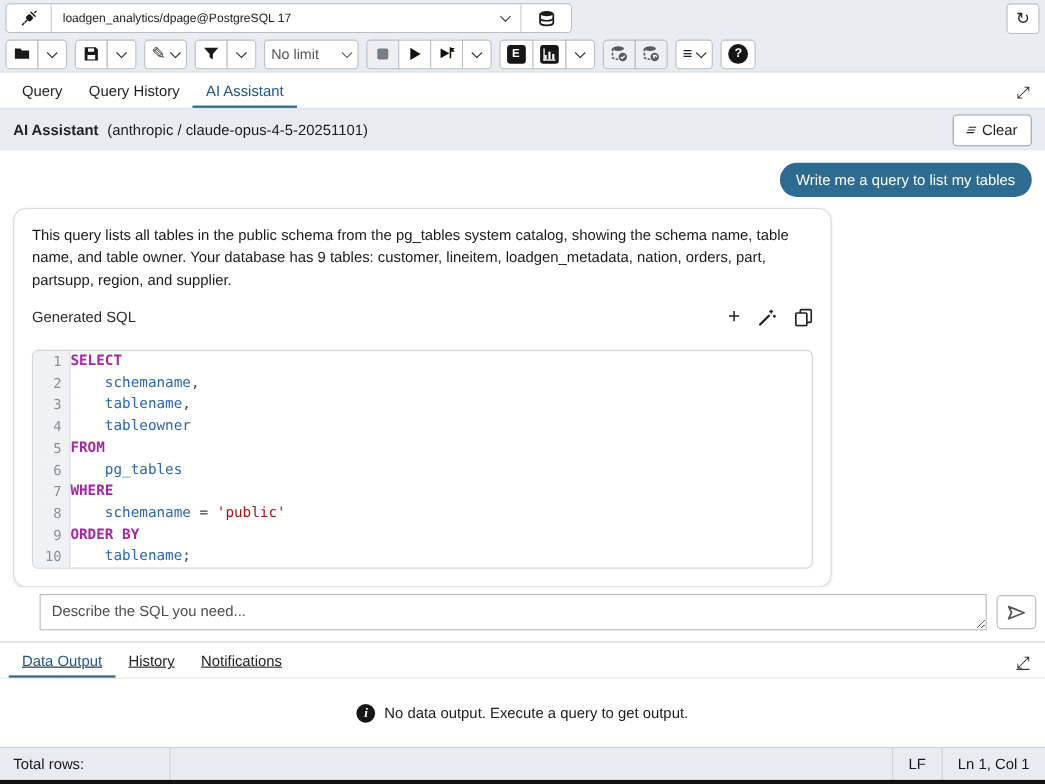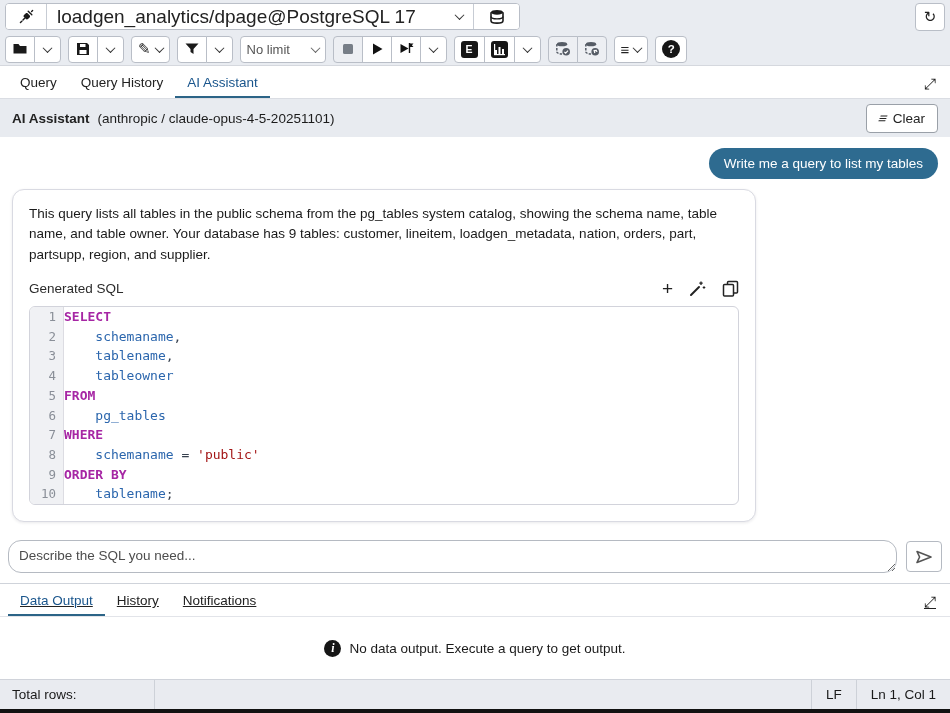--- a/index.html
+++ b/index.html
@@ -15,21 +15,21 @@
     display:flex; align-items:center; padding:0 5px; gap:6px;
   }
   .conn-group {
     display:flex; height:27px; background:#fff;
     border:1px solid #b9bec7; border-radius:4px; overflow:hidden;
     width:515px;
   }
   .conn-cell { display:flex; align-items:center; justify-content:center; background:#fff; border:none; cursor:pointer; }
   .conn-cell + .conn-cell { border-left:1px solid #c7ccd4; }
   .conn-plug { width:40px; }
-  .conn-select { flex:1; justify-content:space-between; padding:0 10px; font-size:19px; color:#222; }
+  .conn-select { flex:1; justify-content:space-between; padding:0 10px; font-size:11px; color:#222; }
   .conn-db { width:46px; }
   .spacer { flex:1; }
   .round-btn {
     height:28px; min-width:30px; background:#fff; border:1px solid #b9bec7;
     border-radius:4px; display:flex; align-items:center; justify-content:center;
     cursor:pointer; font-size:15px; color:#222; padding:0 6px;
   }
   
   .toolbar {
     height:33px; background:#e9ecf1; flex:0 0 auto;
@@ -97,43 +97,43 @@
     align-self:flex-end; background:#2e6b90; color:#fff; font-size:13.5px;
     padding:8px 15px; border-radius:17px; margin-bottom:10px; cursor:default;
   }
   .card {
     align-self:flex-start; width:744px; background:#fff;
     border:1px solid #d9dae2; border-radius:12px;
     box-shadow:0 1px 3px rgba(40,40,60,.10);
     padding:14px 16px 16px;
   }
   .card p { font-size:13.5px; line-height:1.5; color:#1a1a1a; }
-  .gen-row { display:flex; align-items:center; margin-top:14px; margin-bottom:8px;justify-content:flex-end; }
+  .gen-row { display:flex; align-items:center; margin-top:14px; margin-bottom:20px;justify-content:flex-end; }
   .gen-label { font-size:13.5px; color:#2b2b2b; }
   .gen-icons { margin-left:auto; display:flex; align-items:center; gap:16px; }
   .gicon { background:none; border:none; cursor:pointer; font-size:19px; color:#222; line-height:1; display:flex; align-items:center; }
   
   .sql-box { border:1px solid #d2d3db; border-radius:6px; overflow:hidden; background:#fff; }
   .code-line { display:flex; height:19.7px; font-family:"DejaVu Sans Mono","Liberation Mono",monospace; font-size:13px; align-items:center; }
   .gutter-num {
     flex:0 0 34px; background:#f0f1f4; border-right:1px solid #dcdce2;
     color:#8a8f98; text-align:right; padding-right:7px; font-size:12.5px;
     align-self:stretch; display:flex; align-items:center; justify-content:flex-end;
   }
   .code-text { white-space:pre; }
   .tok-k { color:#a626a4; font-weight:bold; }
   .tok-i { color:#2b66ad; }
   .tok-s { color:#a31515; }
   .tok-p { color:#37414f; }
   
   .input-row { flex:0 0 auto; background:#fff; display:flex; align-items:center; padding:6px 8px 10px; gap:9px; }
   .prompt-input {
-    flex:1; height:33px; border:1px solid #b5bac2; border-radius:13px;
+    flex:1; height:33px; border:1px solid #b5bac2; border-radius:0;
     font-family:"Liberation Sans","DejaVu Sans",sans-serif; font-size:13.5px;
-    padding:7px 10px; color:#222; resize:both;
+    padding:7px 10px; color:#222; resize:both;margin-left:28px;
   }
   .prompt-input::placeholder { color:#4d4d4d; opacity:1; }
   .send-btn {
     height:31px; width:36px; background:#fff; border:1px solid #b5bac2; border-radius:4px;
     display:flex; align-items:center; justify-content:center; cursor:pointer;
   }
   
   .output-panel { flex:0 0 96px; background:#fff; border-top:1px solid #cfd3da; display:flex; flex-direction:column; }
   .out-tabs { height:33px; display:flex; align-items:flex-end; padding:0 8px; border-bottom:1px solid #e2e4e9;text-decoration:underline; }
   .out-body { flex:1; display:flex; align-items:center; justify-content:center; gap:8px; }

